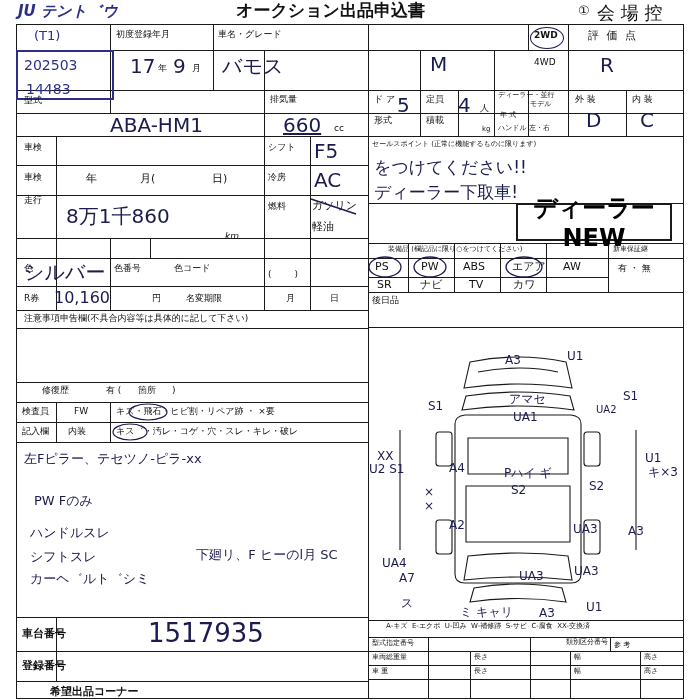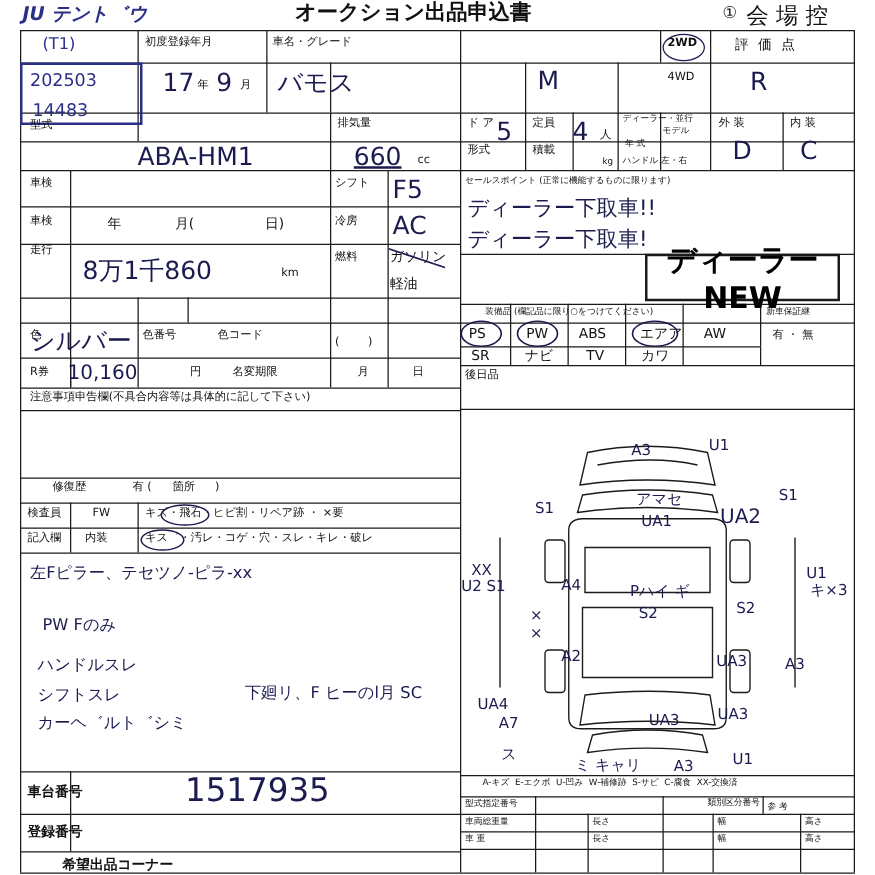--- a/index.html
+++ b/index.html
@@ -159,21 +159,21 @@
 
   <div class="t jp sm" style="left:24px;top:173px;">車検</div>
   <div class="t jp md" style="left:86px;top:173px;">年</div>
   <div class="t jp md" style="left:140px;top:173px;">月(</div>
   <div class="t jp md" style="left:212px;top:173px;">日)</div>
   <div class="t jp sm" style="left:268px;top:173px;">冷房</div>
   <div class="t hw hwbig" style="left:314px;top:170px;">AC</div>
 
   <div class="t jp sm" style="left:24px;top:196px;">走行</div>
   <div class="t hw hwbig jp" style="left:66px;top:206px;">8万1千860</div>
-  <div class="t jp sm" style="left:225px;top:215px;">km</div>
+  <div class="t jp sm" style="left:225px;top:232px;font-style:italic;">km</div>
   <div class="t jp sm" style="left:268px;top:202px;">燃料</div>
   <div class="t jp md" style="left:312px;top:200px;">ガソリン</div>
   <div class="t jp md" style="left:312px;top:221px;">軽油</div>
   <svg width="700" height="700" style="pointer-events:none;">
     <path d="M311,199 L356,214" stroke="#1b1b4f" stroke-width="1.4" fill="none"></path>
   </svg>
 
   <div class="t jp sm" style="left:24px;top:264px;">色</div>
   <div class="t hw hwbig jp" style="left:24px;top:262px;">シルバー</div>
   <div class="t jp sm" style="left:114px;top:264px;">色番号</div>
@@ -211,21 +211,21 @@
   <div class="t hw hwsm jp" style="left:30px;top:550px;font-size:13px;">シフトスレ</div>
   <div class="t hw hwsm jp" style="left:30px;top:572px;font-size:13px;">カーヘ゛ルト゛シミ</div>
   <div class="t hw hwsm jp" style="left:196px;top:548px;font-size:13px;">下廻リ、F ヒーのl月 SC</div>
 
   <div class="t jp md" style="left:22px;top:628px;font-weight:bold;">車台番号</div>
   <div class="t hw" style="left:148px;top:620px;font-size:26px;">1517935</div>
   <div class="t jp md" style="left:22px;top:660px;font-weight:bold;">登録番号</div>
   <div class="t jp md" style="left:50px;top:686px;font-weight:bold;">希望出品コーナー</div>
 
   <div class="t jp tiny" style="left:372px;top:141px;">セールスポイント (正常に機能するものに限ります)</div>
-  <div class="t hw jp" style="left:374px;top:159px;font-size:17px;">ディーラー下取車!!</div>
+  <div class="t hw jp" style="left:374px;top:159px;font-size:17px;">をつけてください!!</div>
   <div class="t hw jp" style="left:374px;top:184px;font-size:17px;">ディーラー下取車!</div>
   <div class="box ctr" style="left:516px;top:203px;width:152px;height:34px;border-width:2px;">
     <span class="jp" style="font-size:24px;font-weight:bold;">ディーラーNEW</span>
   </div>
 
   <div class="t jp tiny" style="left:388px;top:246px;">装備品 (欄記品に限り○をつけてください)</div>
   <div class="t jp tiny" style="left:613px;top:246px;">新車保証継</div>
   <div class="t jp sm" style="left:618px;top:264px;">有 ・ 無</div>
 
   <div class="t jp md" style="left:375px;top:261px;">PS</div>
@@ -270,21 +270,21 @@
     </g>
   </svg>
 
   <div id="marks">
       <div class="t hw jp" style="left: 505px; top: 354px; font-size: 12px;">A3</div>
       <div class="t hw jp" style="left: 567px; top: 350px; font-size: 12px;">U1</div>
       <div class="t hw jp" style="left: 428px; top: 400px; font-size: 12px;">S1</div>
       <div class="t hw jp" style="left: 623px; top: 390px; font-size: 12px;">S1</div>
       <div class="t hw jp" style="left: 509px; top: 393px; font-size: 12px;">アマセ</div>
       <div class="t hw jp" style="left: 513px; top: 411px; font-size: 12px;">UA1</div>
-      <div class="t hw jp" style="left: 576px; top: 405px; font-size: 16px;">UA2</div>
+      <div class="t hw jp" style="left: 596px; top: 405px; font-size: 10px;">UA2</div>
       <div class="t hw jp" style="left: 377px; top: 450px; font-size: 12px;">XX</div>
       <div class="t hw jp" style="left: 369px; top: 463px; font-size: 12px;">U2 S1</div>
       <div class="t hw jp" style="left: 449px; top: 462px; font-size: 12px;">A4</div>
       <div class="t hw jp" style="left: 504px; top: 467px; font-size: 12px;">Pハイ ギ</div>
       <div class="t hw jp" style="left: 511px; top: 484px; font-size: 12px;">S2</div>
       <div class="t hw jp" style="left: 589px; top: 480px; font-size: 12px;">S2</div>
       <div class="t hw jp" style="left: 645px; top: 452px; font-size: 12px;">U1</div>
       <div class="t hw jp" style="left: 648px; top: 466px; font-size: 12px;">キ×3</div>
       <div class="t hw jp" style="left: 424px; top: 486px; font-size: 12px;">×</div>
       <div class="t hw jp" style="left: 424px; top: 500px; font-size: 12px;">×</div>

